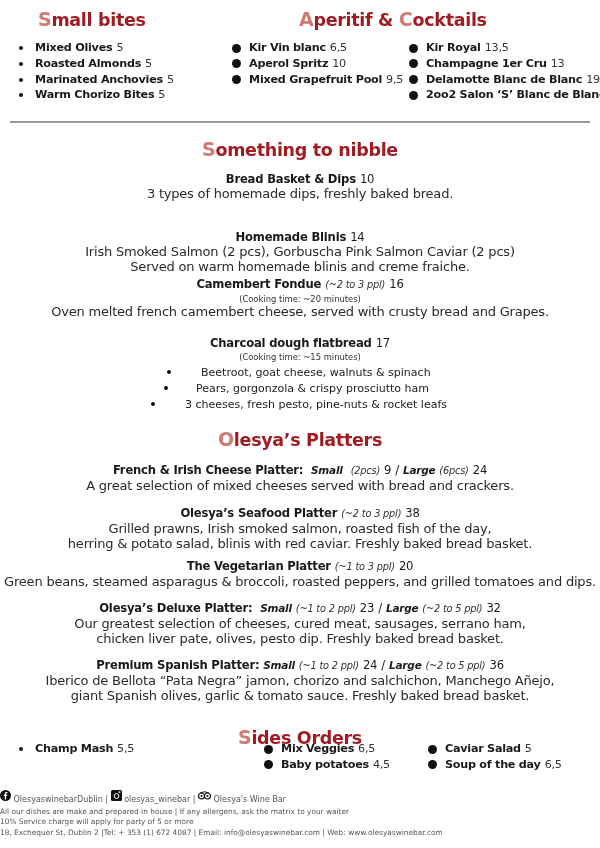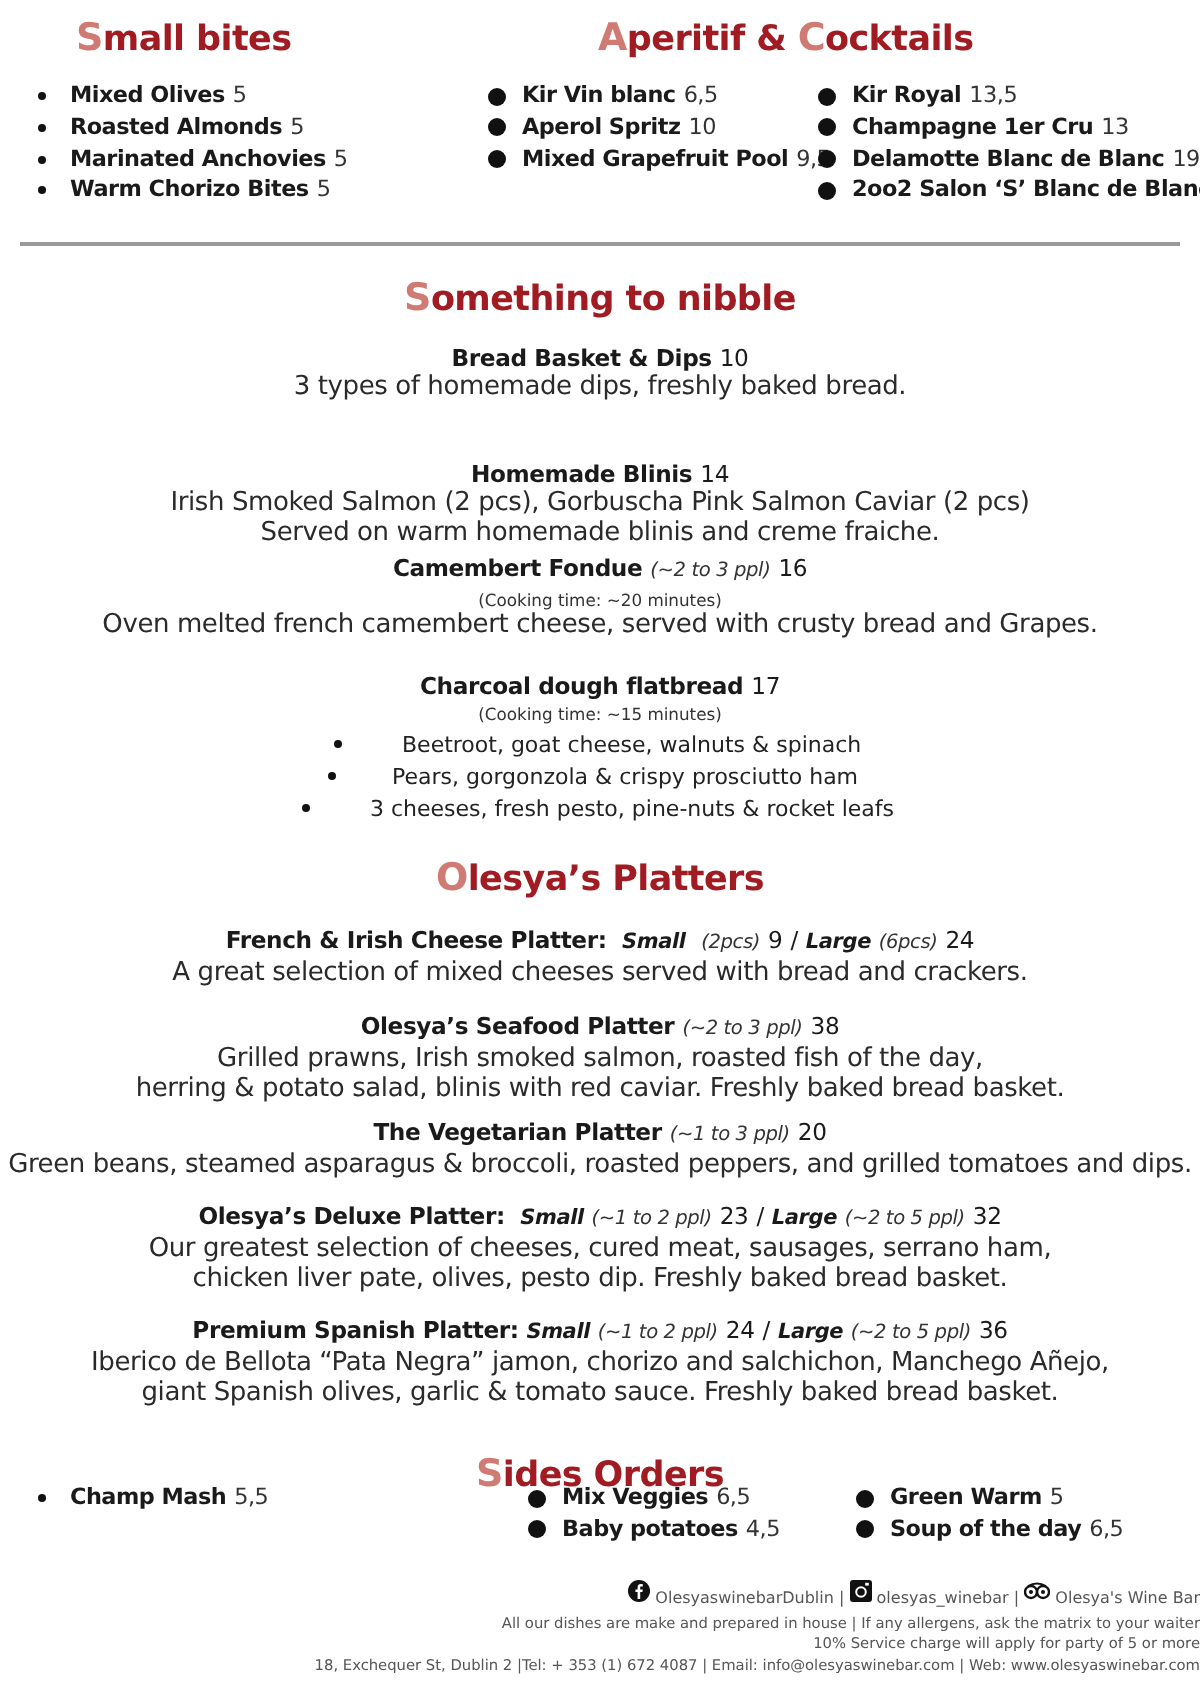--- a/index.html
+++ b/index.html
@@ -23,37 +23,37 @@
     .it-title { font-size: 11.6px; font-weight: bold; color: #1a1a1a; line-height: 16px; white-space: nowrap; letter-spacing: -0.2px; }
     .it-title .pr { font-weight: normal; margin-left: 4px; }
     .it-title .note { font-weight: normal; font-style: italic; font-size: 9.8px; color: #333; margin-left: 4px; }
     .it-title .opt { font-weight: bold; font-style: italic; font-size: 10.5px; }
     .it-title .sep2 { font-weight: normal; margin: 0 4px; }
     .desc { font-size: 13px; color: #2a2a2a; line-height: 14.8px; letter-spacing: -0.2px; white-space: nowrap; }
     .small-note { font-size: 8.4px; color: #333; line-height: 12px; }
     .flat-list { list-style: none; margin: 0; padding: 0; }
     .flat-list li { font-size: 11px; line-height: 16px; color: #222; position: relative; white-space: nowrap; }
     .flat-list li .dot { display: inline-block; width: 4px; height: 4px; border-radius: 50%; background: #111; vertical-align: middle; margin-right: 64px; position: relative; top: -1px; }
-    .footer { position: absolute; left: 0; width: 600px; text-align: right; color: #555; font-size: 7.4px; line-height: 10.6px; white-space: nowrap; }
+    .footer { position: absolute; left: 0; width: 600px; text-align: left; color: #555; font-size: 7.4px; line-height: 10.6px; white-space: nowrap; }
     .footer .social { font-size: 8px; color: #555; }
     .ico { display: inline-block; vertical-align: middle; position: relative; top: -2px; }
   </style>
 </head>
 <body>
 
 <div class="h-sec" style="left:38px; top:8px;"><span class="cap">S</span><span>mall bites</span></div>
 <ul class="list" style="left:18px; top:40px;">
   <li><span class="dot"></span><span class="nm">Mixed Olives</span><span class="pr">5</span></li>
   <li><span class="dot"></span><span class="nm">Roasted Almonds</span><span class="pr">5</span></li>
   <li><span class="dot"></span><span class="nm">Marinated Anchovies</span><span class="pr">5</span></li>
   <li><span class="dot"></span><span class="nm">Warm Chorizo Bites</span><span class="pr">5</span></li>
 </ul>
 
 <div class="h-sec" style="left:299px; top:8px;"><span class="cap">A</span><span>peritif &amp; </span><span class="cap">C</span><span>ocktails</span></div>
-<ul class="list big" style="left:244px; top:40px;">
+<ul class="list big" style="left:232px; top:40px;">
   <li><span class="dot"></span><span class="nm">Kir Vin blanc</span><span class="pr">6,5</span></li>
   <li><span class="dot"></span><span class="nm">Aperol Spritz</span><span class="pr">10</span></li>
   <li><span class="dot"></span><span class="nm">Mixed Grapefruit Pool</span><span class="pr">9,5</span></li>
 </ul>
 <ul class="list big" style="left:409px; top:40px;">
   <li><span class="dot"></span><span class="nm">Kir Royal</span><span class="pr">13,5</span></li>
   <li><span class="dot"></span><span class="nm">Champagne 1er Cru</span><span class="pr">13</span></li>
   <li><span class="dot"></span><span class="nm">Delamotte Blanc de Blanc</span><span class="pr">19</span></li>
   <li><span class="dot"></span><span class="nm">2oo2 Salon ‘S’ Blanc de Blanc</span></li>
 </ul>
@@ -128,21 +128,21 @@
 </div>
 
 <ul class="list" style="left:18px; top:741px;">
   <li><span class="dot"></span><span class="nm">Champ Mash</span><span class="pr">5,5</span></li>
 </ul>
 <ul class="list big" style="left:264px; top:741px;">
   <li><span class="dot"></span><span class="nm">Mix Veggies</span><span class="pr">6,5</span></li>
   <li><span class="dot"></span><span class="nm">Baby potatoes</span><span class="pr">4,5</span></li>
 </ul>
 <ul class="list big" style="left:428px; top:741px;">
-  <li><span class="dot"></span><span class="nm">Green Warm</span><span class="pr">5</span></li>
+  <li><span class="dot"></span><span class="nm">Caviar Salad</span><span class="pr">5</span></li>
   <li><span class="dot"></span><span class="nm">Soup of the day</span><span class="pr">6,5</span></li>
 </ul>
 
 <div class="footer" style="top:792px;">
   <div class="social">
     <span class="ico">
       <svg width="11" height="11" viewBox="0 0 11 11">
           <circle cx="5.5" cy="5.5" r="5.5" fill="#111"></circle>
           <path d="M6.1 9.5V6h1.1l.2-1.3H6.1v-.8c0-.4.1-.6.6-.6h.7V2.1c-.2 0-.6-.1-1-.1-1 0-1.6.6-1.6 1.6v1.1H3.7V6h1.1v3.5z" fill="#fff"></path>
         </svg>

